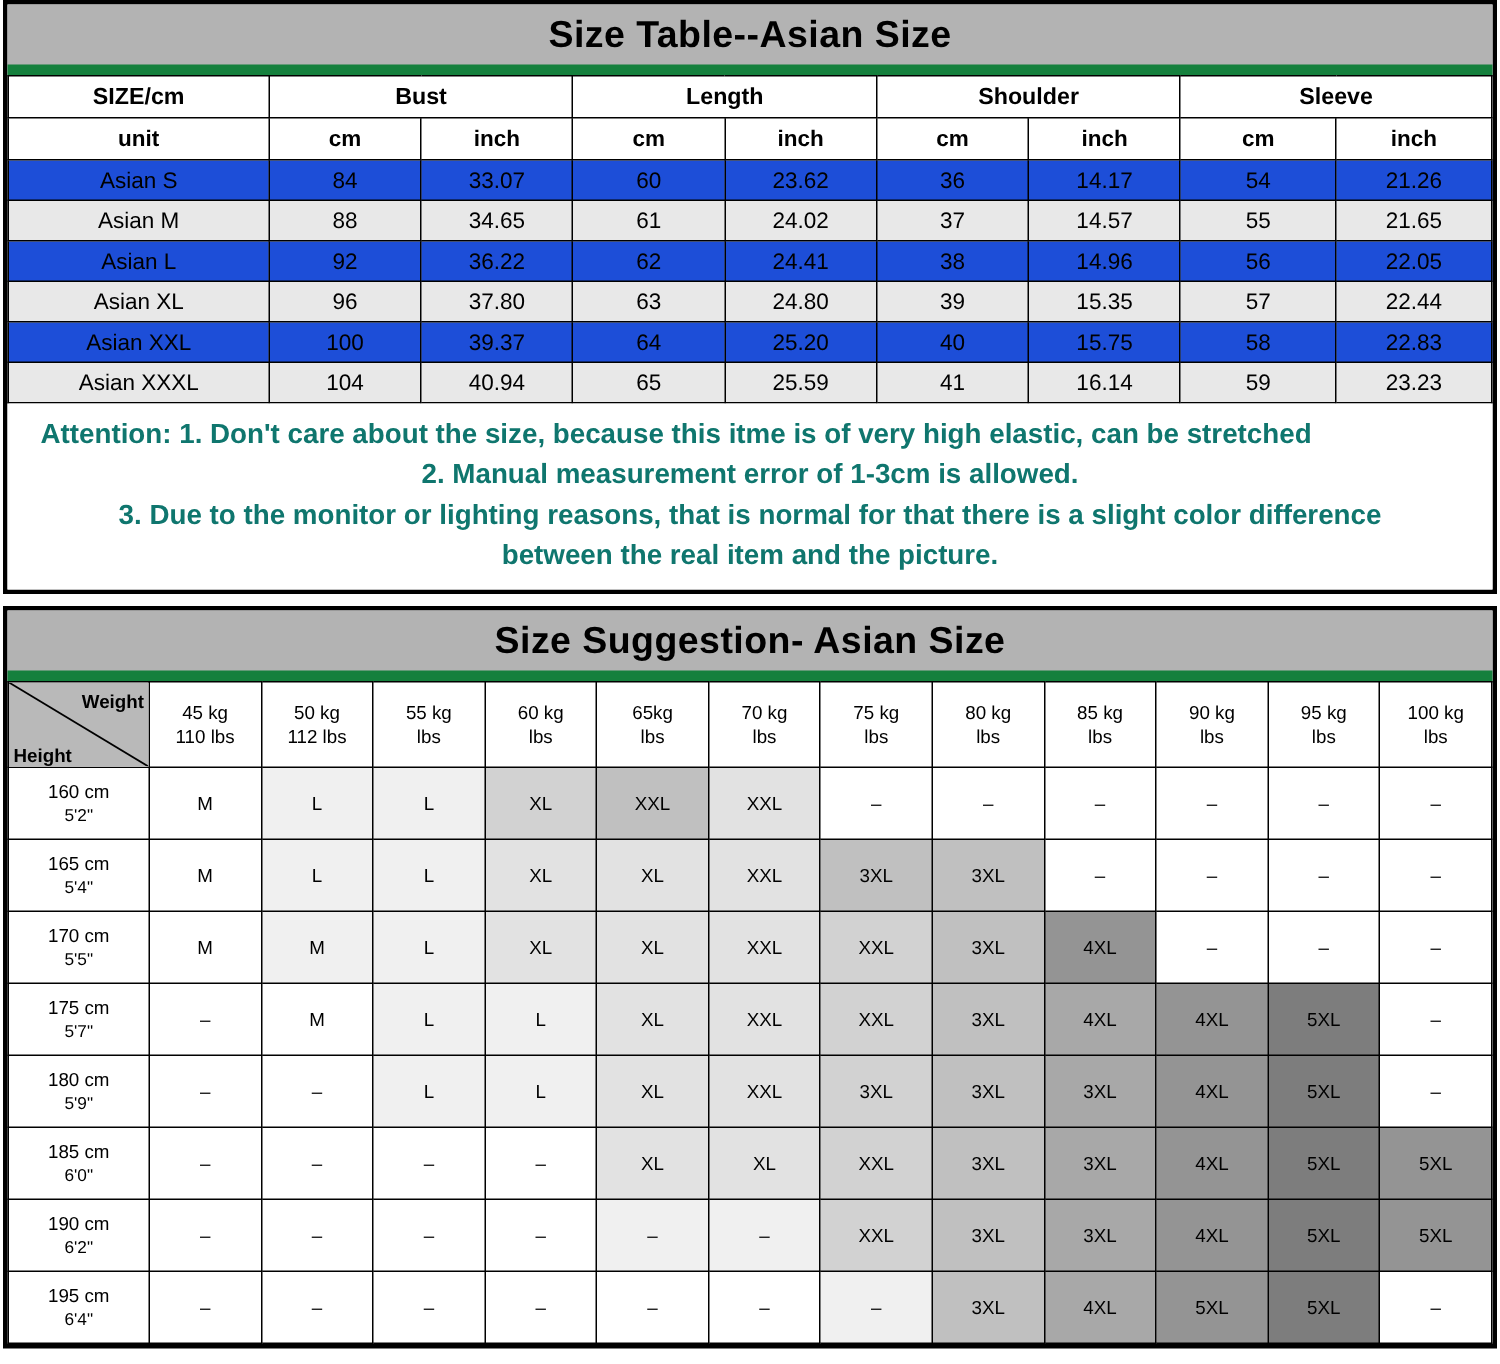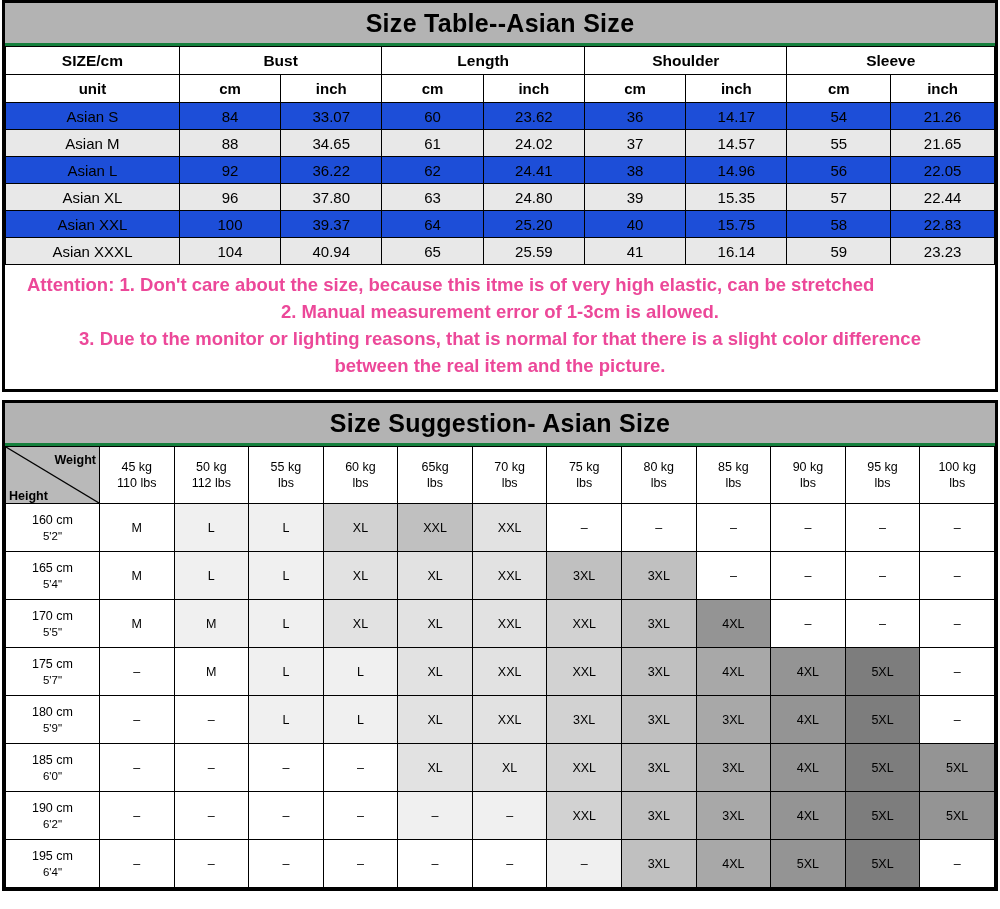--- a/index.html
+++ b/index.html
@@ -28,21 +28,21 @@
     box-sizing: border-box;
     margin: 0 2px;
   }
   .panel-title {
     background: #b3b3b3;
     text-align: center;
     font-weight: bold;
     font-size: 25px;
     line-height: 40px;
     height: 40px;
-    border-bottom: 3px solid #15803d;
+    border-bottom: 7px solid #15803d;
     letter-spacing: 0.3px;
   }
   table {
     border-collapse: collapse;
     width: 100%;
     table-layout: fixed;
   }
   .size-table td, .size-table th {
     border: 1px solid #000;
     text-align: center;
@@ -71,21 +71,21 @@
   .size-table td.lbl {
     font-size: 15px;
   }
 
   .attention {
     padding: 6px 8px 10px 8px;
     background: #fff;
   }
   .attention p {
     margin: 0;
-    color: #ec4899;
+    color: #0f766e;
     font-weight: bold;
     font-size: 18.5px;
     line-height: 27px;
     text-align: center;
   }
   .attention p.first {
     text-align: left;
     padding-left: 14px;
   }
   .attention p.l3 {

